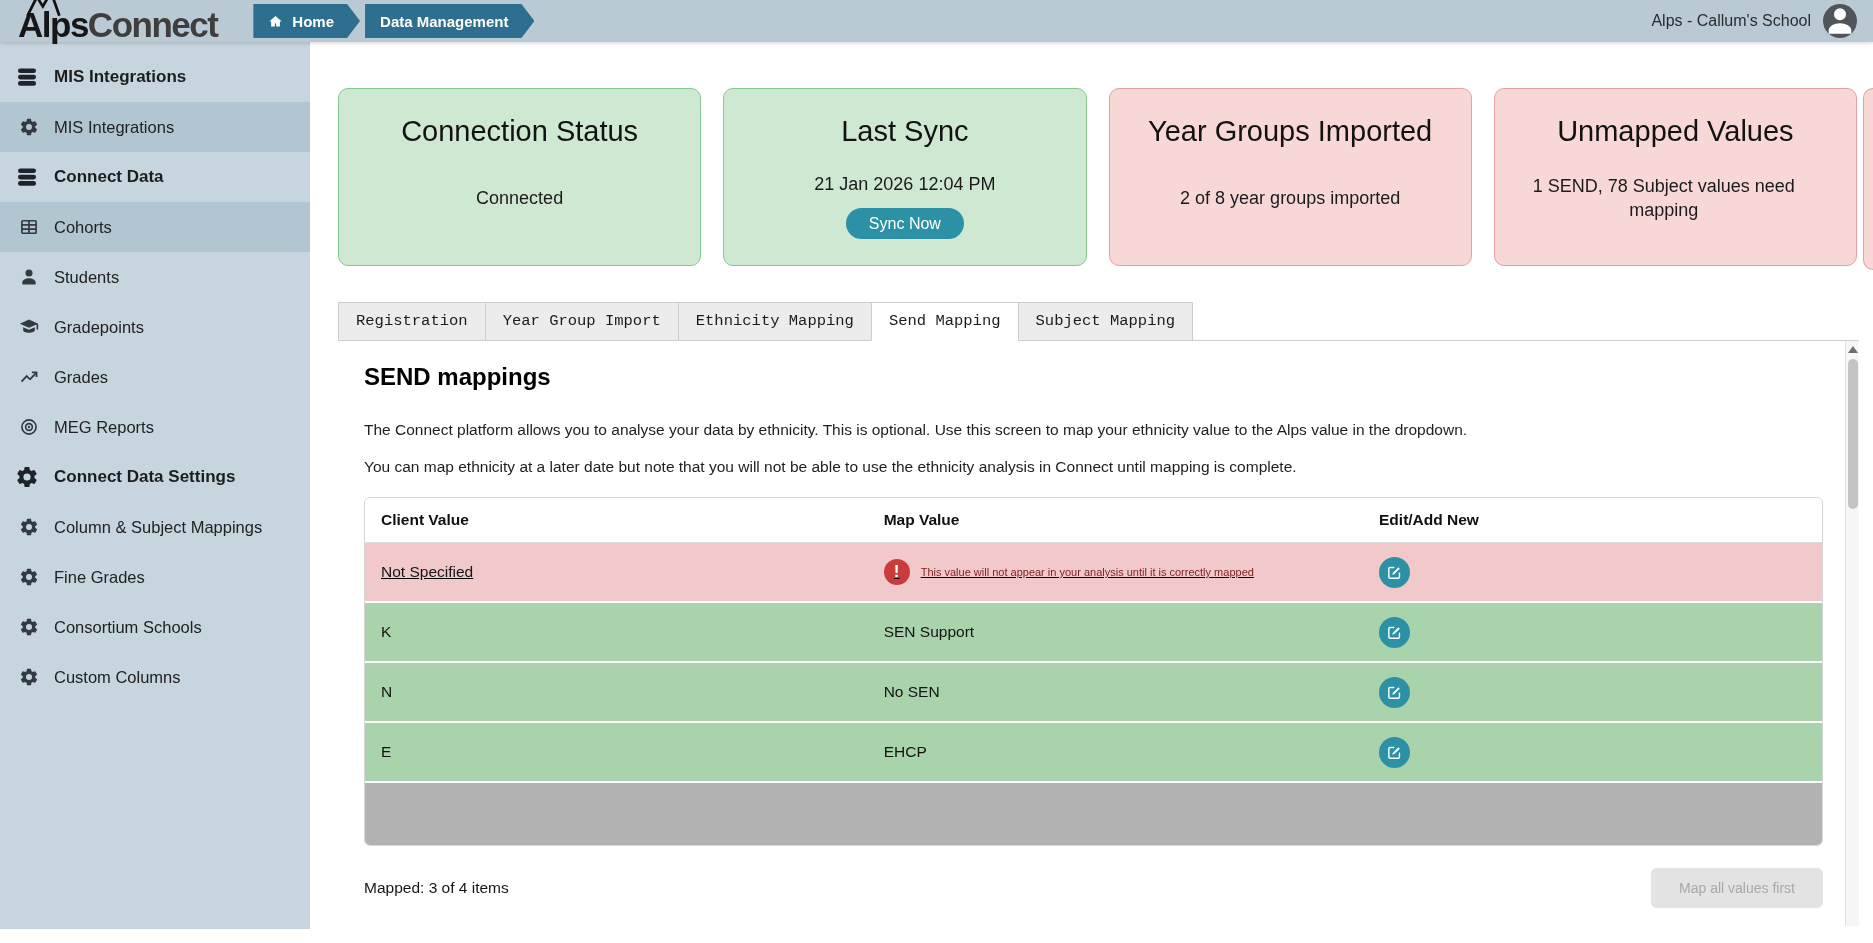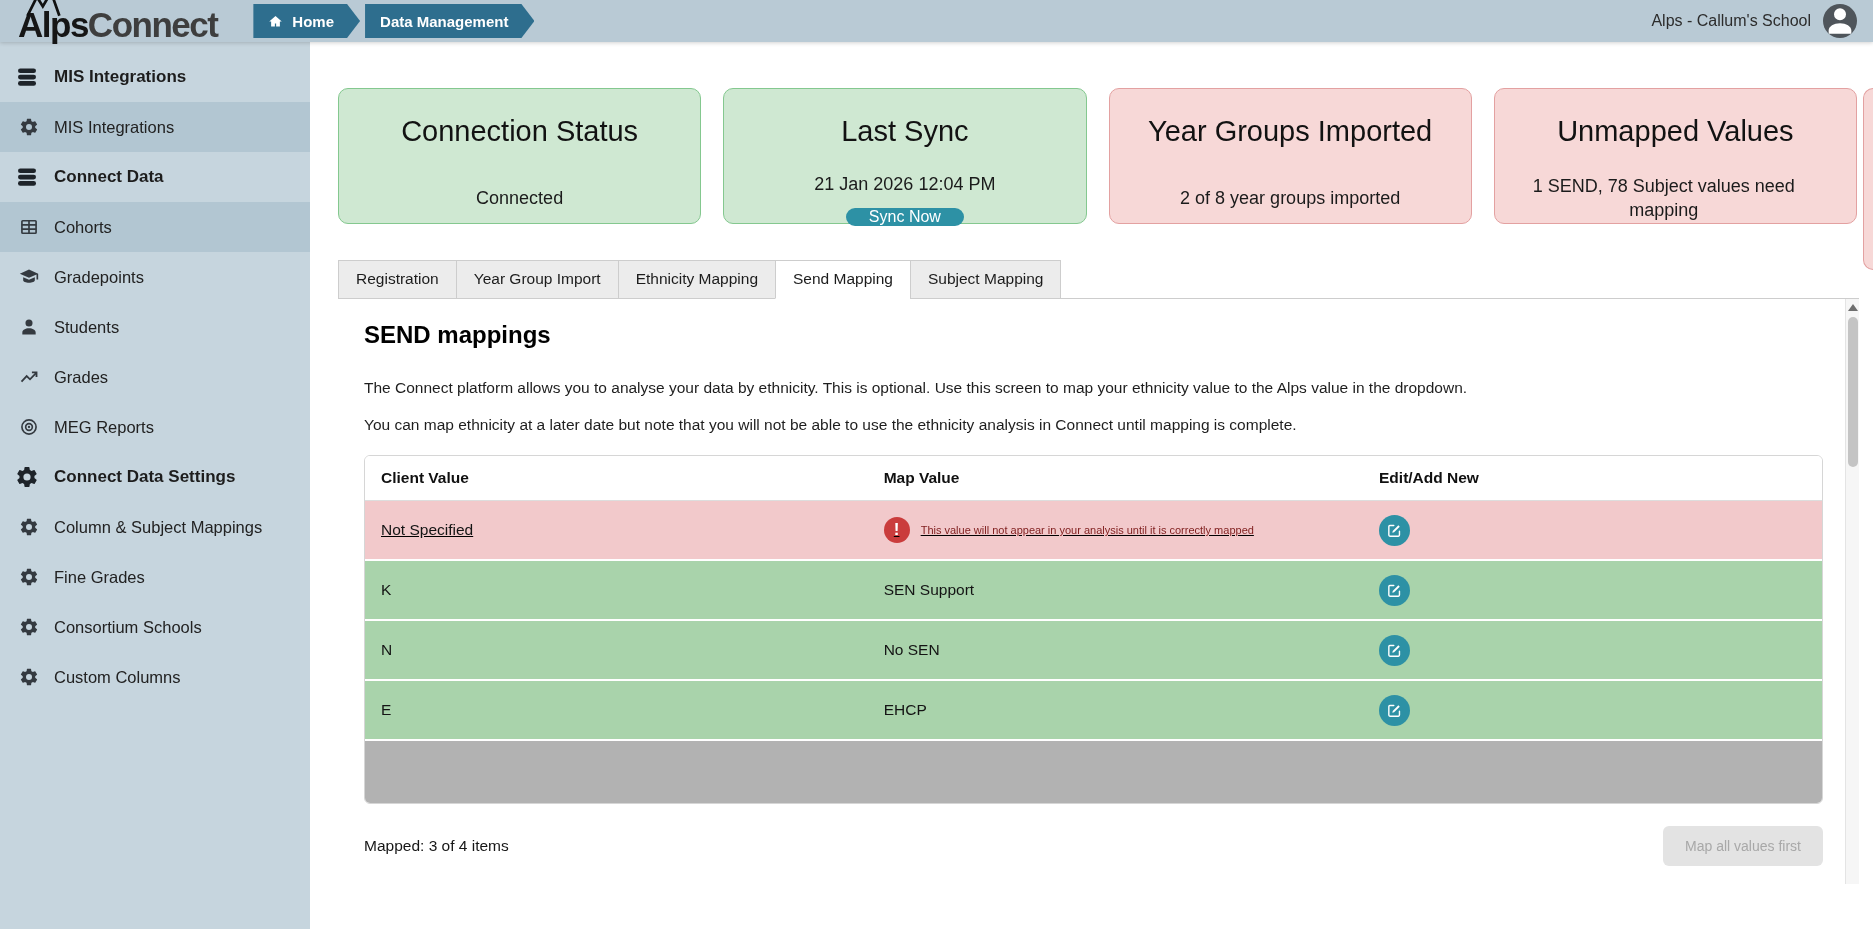--- a/index.html
+++ b/index.html
@@ -28,32 +28,32 @@
   .side-item:not(.section) { padding-left: 19px; font-size: 16.5px; color: #222; }
   .side-item.active { background: var(--sidebar-active-bg,#b2c6d2); }
   .side-item .icon { width: 24px; height: 24px; display: inline-flex; color: #1d2329; flex: 0 0 auto; }
   .side-item:not(.section) .icon { width: 20px; height: 20px; color: #343a40; }
   .icon svg { width: 100%; height: 100%; }
 
   .main { flex: 1; position: relative; background: #fff; overflow: hidden; }
 
   
   .cards { display: flex; gap: 22px; margin: 46px 16px 0 28px; }
-  .card { flex: 1; height: 136px; border-radius: 10px; display: flex; flex-direction: column; align-items: center; padding: 26px 24px; }
+  .card { flex: 1; height: 178px; border-radius: 10px; display: flex; flex-direction: column; align-items: center; padding: 26px 24px; }
   .card.green { background: var(--green-card-bg,#cfe8d2); border: 1px solid var(--green-card-border,#84c88f); }
   .card.red { background: var(--red-card-bg,#f7d8d7); border: 1px solid var(--red-card-border,#e3a1a1); }
   .card-title { font-size: 29px; color: #121212; }
   .card-body { margin-top: 38px; font-size: 18px; color: #1b1b1b; line-height: 1.35; text-align: center; }
   .card.has-btn .card-body { margin-top: 24px; }
   .card:last-child .card-body { align-self: flex-start; text-align: center; margin-top: 26px; max-width: 290px; }
   .sync-btn { margin-top: 12px; background: var(--accent-teal,#2d91a5); color: #fff; border: none; border-radius: 17px; height: 34px; padding: 0 23px; font-size: 16px; font-family: inherit; cursor: pointer; }
   .partial-card { position: absolute; top: 46px; right: 0; width: 10px; height: 182px; background: var(--red-card-bg,#f7d8d7); border: 1px solid var(--red-card-border,#e3a1a1); border-right: none; border-radius: 10px 0 0 10px; }
 
   
-  .tabs { display: flex; margin: 36px 0 -1px 28px; position: relative; z-index: 2; }
+  .tabs { display: flex; margin: 36px 0 -1px 28px; position: relative; z-index: 2; font-family: Liberation Mono, monospace; }
   .tab { padding: 9px 17px 10px; font-size: 15.5px; color: #1c1c1c; background: #ececec; border: 1px solid #cdcdcd; border-right: none; cursor: pointer; }
   .tab:last-child { border-right: 1px solid #cdcdcd; }
   .tab.active { background: #fff; border-bottom-color: #fff; }
 
   
   .panel { position: relative; margin: 0 14px 0 28px; border-top: 1px solid #cdcdcd; height: 586px; padding: 0 36px 0 26px; background: #fff; }
   .scrollbar { position: absolute; top: 0; right: 0; bottom: 0; width: 14px; background: #f6f6f6; border-left: 1px solid #e4e4e4; }
   .sb-arrow { height: 16px; display: flex; align-items: center; justify-content: center; cursor: pointer; }
   .sb-arrow::before { content: ""; width: 0; height: 0; border-left: 5px solid transparent; border-right: 5px solid transparent; border-bottom: 7px solid #6e6e6e; }
   .sb-thumb { width: 10px; height: 150px; margin: 2px auto 0; background: #c4c4c4; border-radius: 5px; cursor: grab; }
@@ -72,21 +72,21 @@
   .t-row.empty { background: var(--row-empty-bg,#b2b2b2); min-height: 62px; border-bottom: none; }
   .map-cell { display: flex; align-items: center; gap: 11px; }
   .warn-icon { width: 26px; height: 26px; border-radius: 50%; background: var(--warning-red,#ca3c3c); color: #fff; font-weight: 700; font-size: 17px; display: flex; align-items: center; justify-content: center; flex: 0 0 26px; }
   .warn-icon::before { content: "!"; }
   .warn-text { color: #7f1d1d; font-size: 11px; max-width: 480px; line-height: 1.35; }
   .edit-btn { width: 31px; height: 31px; border-radius: 50%; background: var(--accent-teal,#2d91a5); border: none; display: flex; align-items: center; justify-content: center; cursor: pointer; }
   .edit-btn svg { width: 17px; height: 17px; }
 
   .panel-footer { display: flex; justify-content: space-between; align-items: center; margin-top: 22px; }
   .mapped-count { font-size: 15.5px; color: #161616; }
-  .disabled-btn { background: #e3e3e3; color: #a8a8a8; border: none; border-radius: 6px; padding: 12px 22px; font-size: 14px; font-family: inherit; white-space: nowrap; cursor: default; }
+  .disabled-btn { background: #e3e3e3; color: #a8a8a8; border: none; border-radius: 6px; padding: 12px 28px; font-size: 14px; font-family: inherit; white-space: nowrap; cursor: default; }
 </style>
 </head>
 <body>
 
 <header class="header">
   <div class="logo">
     <svg class="logo-mark" viewBox="0 0 30 22">
       <polyline points="1,21 9,5 14,13 21,1 28,21" fill="none" stroke="#111" stroke-width="2.3"></polyline>
     </svg>
     <span class="logo-alps">Alps</span>
@@ -156,32 +156,32 @@
               <rect x="3.5" y="4.5" width="17" height="15" rx="1"></rect>
               <path d="M3.5 9.5h17M3.5 14.5h17M12 4.5v15"></path>
             </g>
           </svg>
         </span>
         <span>Cohorts</span>
       </div>
       <div class="side-item">
         <span class="icon">
           <svg viewBox="0 0 24 24">
+            <path fill="currentColor" d="M12 11.5a4.25 4.25 0 1 0 0-8.5 4.25 4.25 0 0 0 0 8.5zm0 2.1c-4.3 0-8 2.2-8 5.1V21h16v-2.3c0-2.9-3.7-5.1-8-5.1z"></path>
+          </svg>
+        </span>
+        <span>Students</span>
+      </div>
+      <div class="side-item">
+        <span class="icon">
+          <svg viewBox="0 0 24 24">
             <path fill="currentColor" d="M12 3 1 8l11 5 9-4.09V15h2V8L12 3zM5 12.18V16c0 1.66 3.13 3 7 3s7-1.34 7-3v-3.82l-7 3.18-7-3.18z"></path>
           </svg>
         </span>
         <span>Gradepoints</span>
-      </div>
-      <div class="side-item">
-        <span class="icon">
-          <svg viewBox="0 0 24 24">
-            <path fill="currentColor" d="M12 11.5a4.25 4.25 0 1 0 0-8.5 4.25 4.25 0 0 0 0 8.5zm0 2.1c-4.3 0-8 2.2-8 5.1V21h16v-2.3c0-2.9-3.7-5.1-8-5.1z"></path>
-          </svg>
-        </span>
-        <span>Students</span>
       </div>
       <div class="side-item">
         <span class="icon">
           <svg viewBox="0 0 24 24">
             <g fill="none" stroke="currentColor" stroke-width="2.2">
               <path d="M3 17.5 9.2 11l4 3.8L21 6.8"></path>
               <path d="M15.5 6.5H21V12"></path>
             </g>
           </svg>
         </span>

